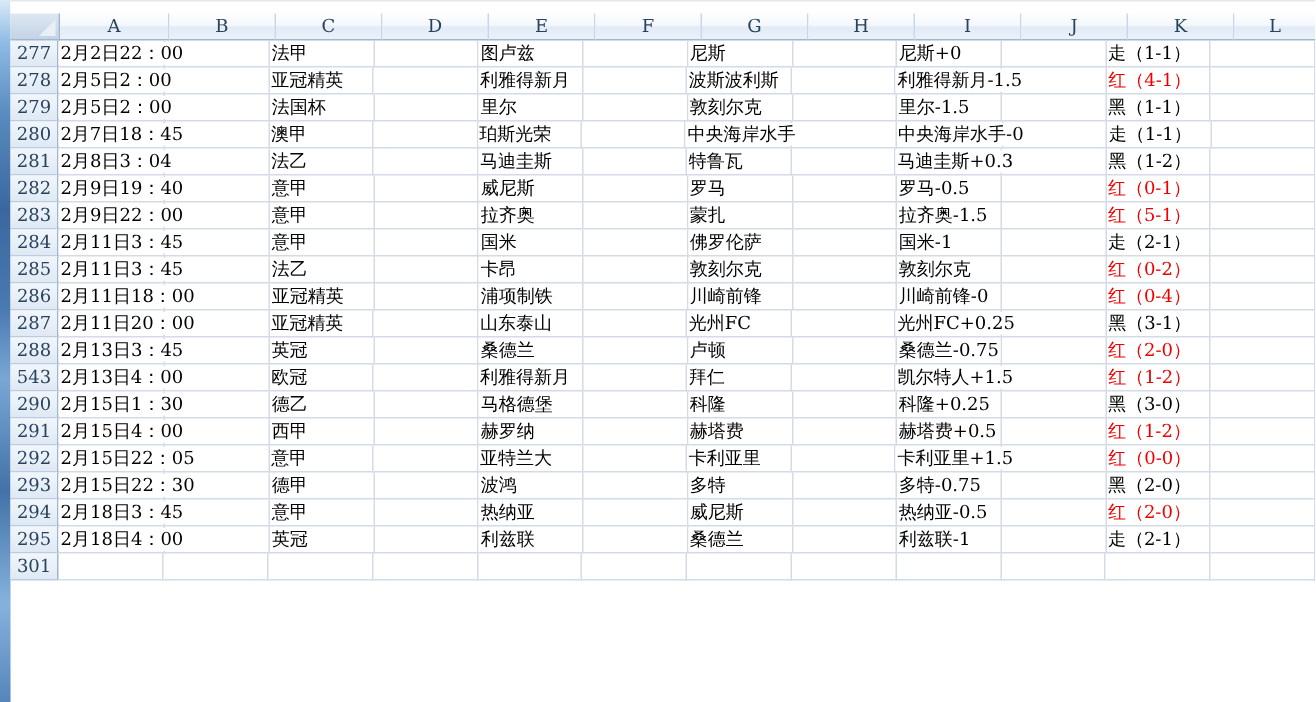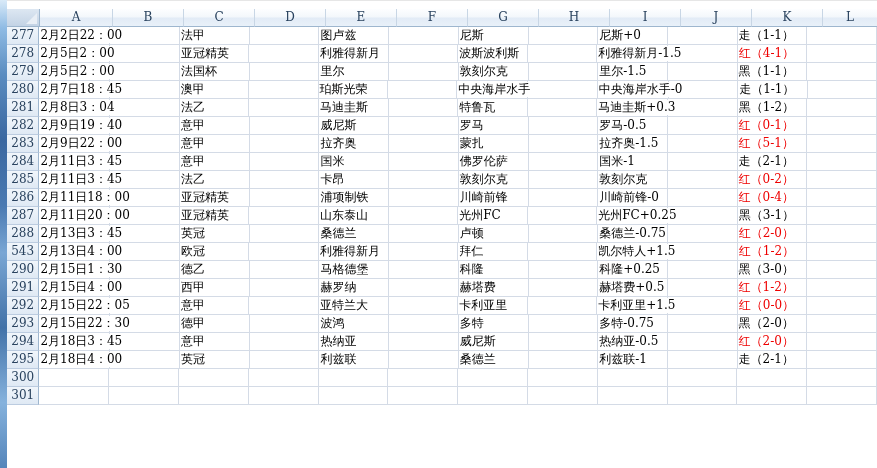--- a/index.html
+++ b/index.html
@@ -577,35 +577,20 @@
           <div class="cell">
             <span class="t">利兹联-1</span>
           </div>
           <div class="cell"></div>
           <div class="cell">
             <span class="t">走（2-1）</span>
           </div>
           <div class="cell col-l"></div>
         </div>
         <div class="row">
-          <div class="rowhead">300</div>
-          <div class="cell col-a"></div>
-          <div class="cell"></div>
-          <div class="cell"></div>
-          <div class="cell"></div>
-          <div class="cell"></div>
-          <div class="cell"></div>
-          <div class="cell"></div>
-          <div class="cell"></div>
-          <div class="cell"></div>
-          <div class="cell"></div>
-          <div class="cell"></div>
-          <div class="cell col-l"></div>
-        </div>
-        <div class="row">
           <div class="rowhead">301</div>
           <div class="cell col-a"></div>
           <div class="cell"></div>
           <div class="cell"></div>
           <div class="cell"></div>
           <div class="cell"></div>
           <div class="cell"></div>
           <div class="cell"></div>
           <div class="cell"></div>
           <div class="cell"></div>

